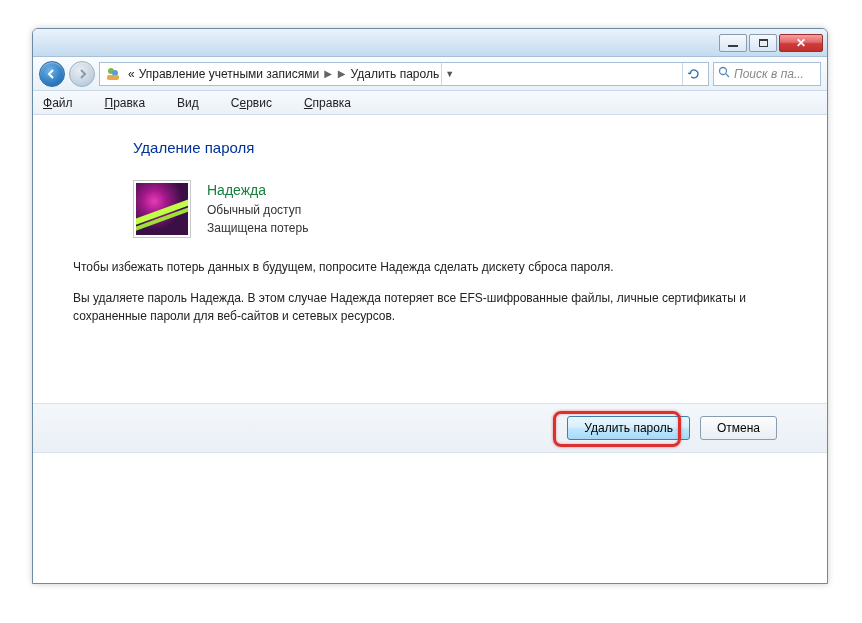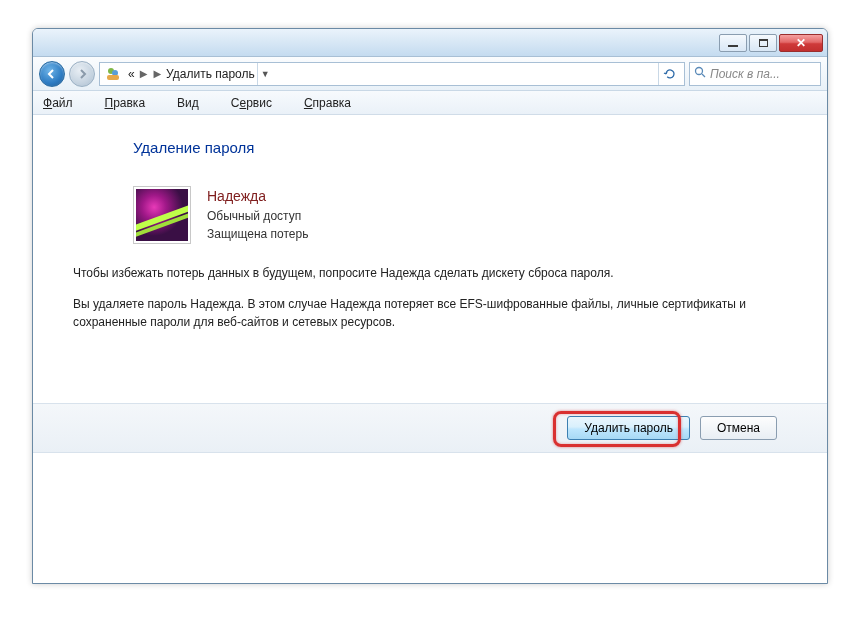--- a/index.html
+++ b/index.html
@@ -87,21 +87,21 @@
     .bc-seg { padding: 0 2px; }
     .bc-refresh {
       width: 22px; height: 22px;
       border-left: 1px solid #c9d8e6;
       display: flex; align-items: center; justify-content: center;
       color: #2d6aa8; font-size: 13px;
       margin-left: auto;
     }
     .bc-drop { width:16px; display:flex; align-items:center; justify-content:center; color:#555; font-size:9px; border-left:1px solid #c9d8e6; height:22px; }
     .search {
-      width: 132px; height: 24px;
+      width: 108px; height: 24px;
       border: 1px solid #a8bfd5;
       background: #fff;
       display: flex; align-items: center;
       padding: 0 4px;
       font-size: 12px; color: #888;
       font-style: italic;
     }
     .search-icon { margin-right: 4px; color: #5a8ab8; font-size: 12px; }
     
     .menubar {
@@ -120,21 +120,21 @@
     .content {
       height: 468px;
       background: #fff;
       position: relative;
     }
     .content-inner { padding: 24px 40px 0 100px; }
     .page-title {
       color: #003399;
       font-size: 15px;
       font-weight: normal;
-      margin-bottom: 30px;
+      margin-bottom: 24px;
     }
     .user-block { display: flex; gap: 16px; margin-bottom: 20px; }
     .avatar {
       width: 58px; height: 58px;
       border: 1px solid #c8c8c8;
       padding: 2px;
       background: #fff;
     }
     .avatar-img {
       width: 100%; height: 100%;
@@ -145,21 +145,21 @@
     .avatar-img::before, .avatar-img::after {
       content: '';
       position: absolute;
       width: 140%; height: 6px;
       background: #bfff4a;
       top: 50%; left: -20%;
       transform: rotate(-20deg);
     }
     .avatar-img::after { top: 65%; background: #a0df3a; height: 4px; }
     .user-text { font-size: 12px; color: #333; line-height: 1.5; }
-    .user-name { font-size: 14px; color: #7f1d1d; }
+    .user-name { font-size: 14px; color: #15803d; }
     .body-text {
       font-size: 12px;
       color: #222;
       line-height: 1.55;
       margin-left: -60px;
       margin-right: 40px;
     }
     .body-text p { margin-bottom: 12px; }
     
     .action-bar {
@@ -231,20 +231,21 @@
     </div>
     <div class="breadcrumb">
       <span class="bc-icon">
         <svg width="16" height="16" viewBox="0 0 16 16">
             <circle cx="6" cy="5" r="3" fill="#7fb848"></circle>
             <circle cx="10" cy="7" r="3" fill="#5a9ed6"></circle>
             <rect x="2" y="9" width="12" height="5" rx="2" fill="#e6a84a"></rect>
           </svg>
       </span>
       <span class="bc-seg">«</span>
+      <span class="bc-seg">Управление учетными записями</span>
       <span class="bc-chev">▶</span>
       <span class="bc-chev">▶</span>
       <span class="bc-seg">Удалить пароль</span>
       <span class="bc-drop">▼</span>
       <span class="bc-refresh">
         <svg width="14" height="14" viewBox="0 0 14 14">
             <path d="M3 7a4 4 0 1 1 1.2 2.8M3 7l-2-1M3 7l1-2" stroke="#2d6aa8" stroke-width="1.3" fill="none"></path>
           </svg>
       </span>
     </div>

